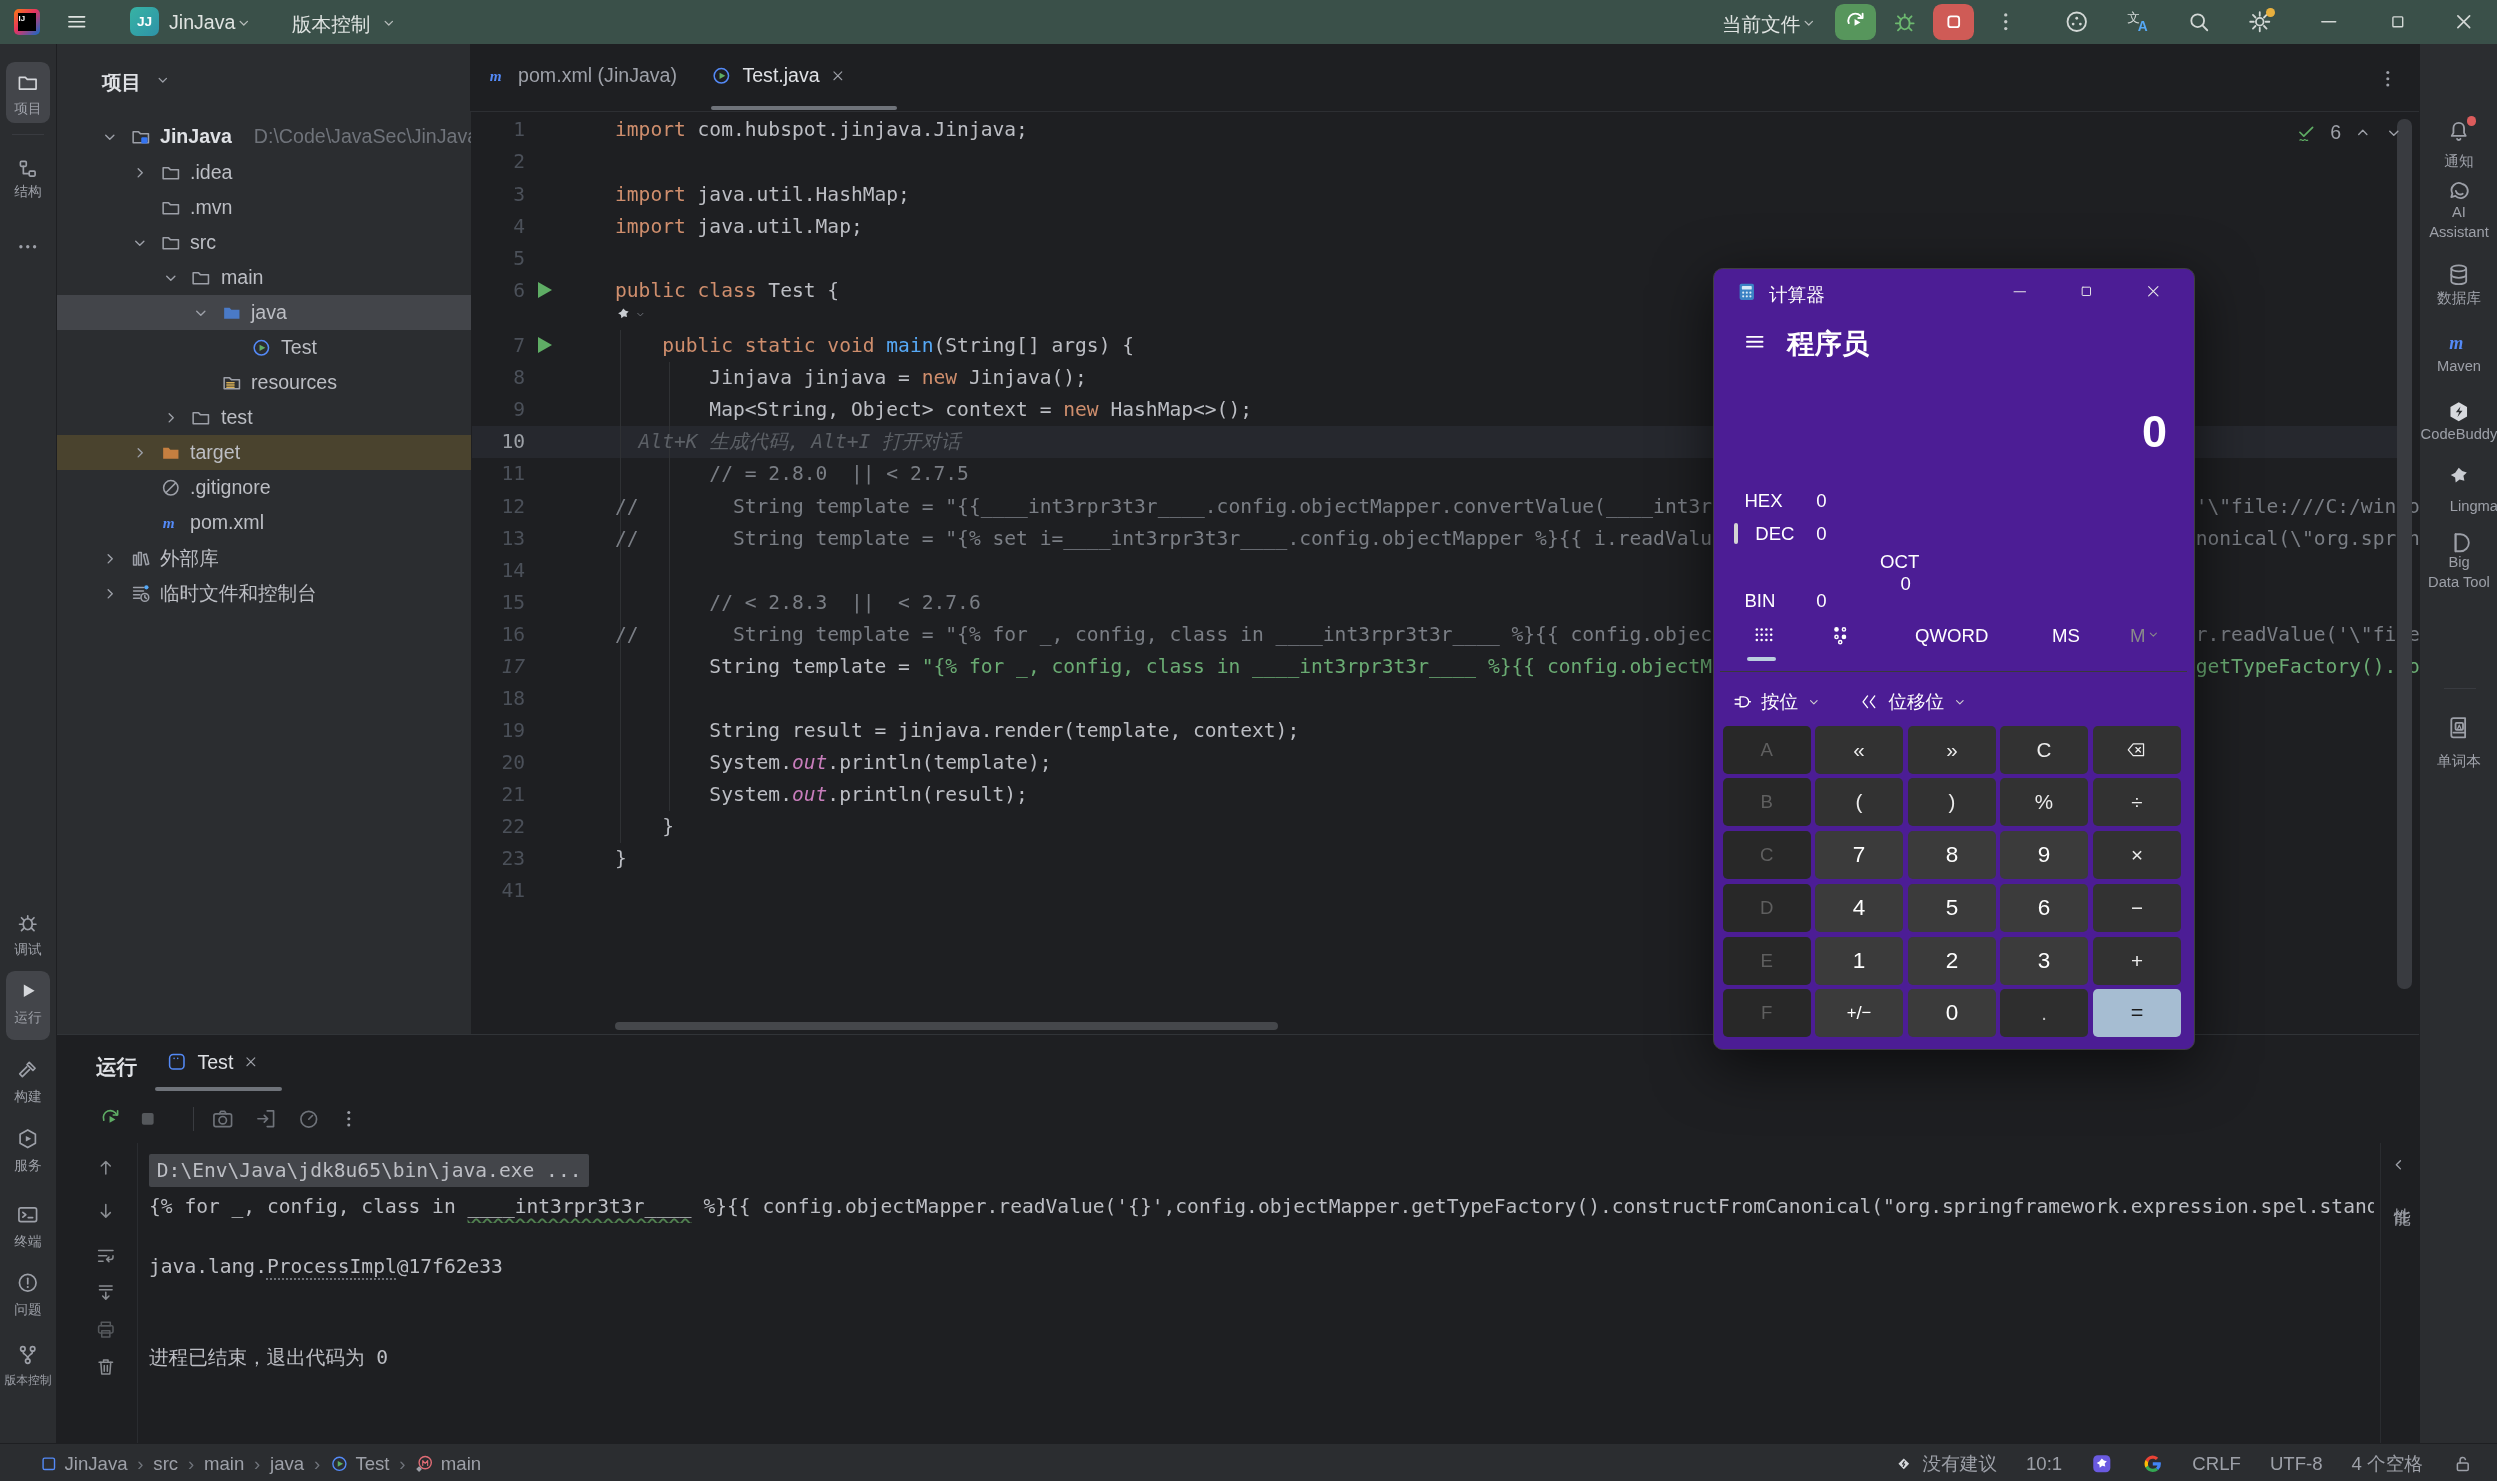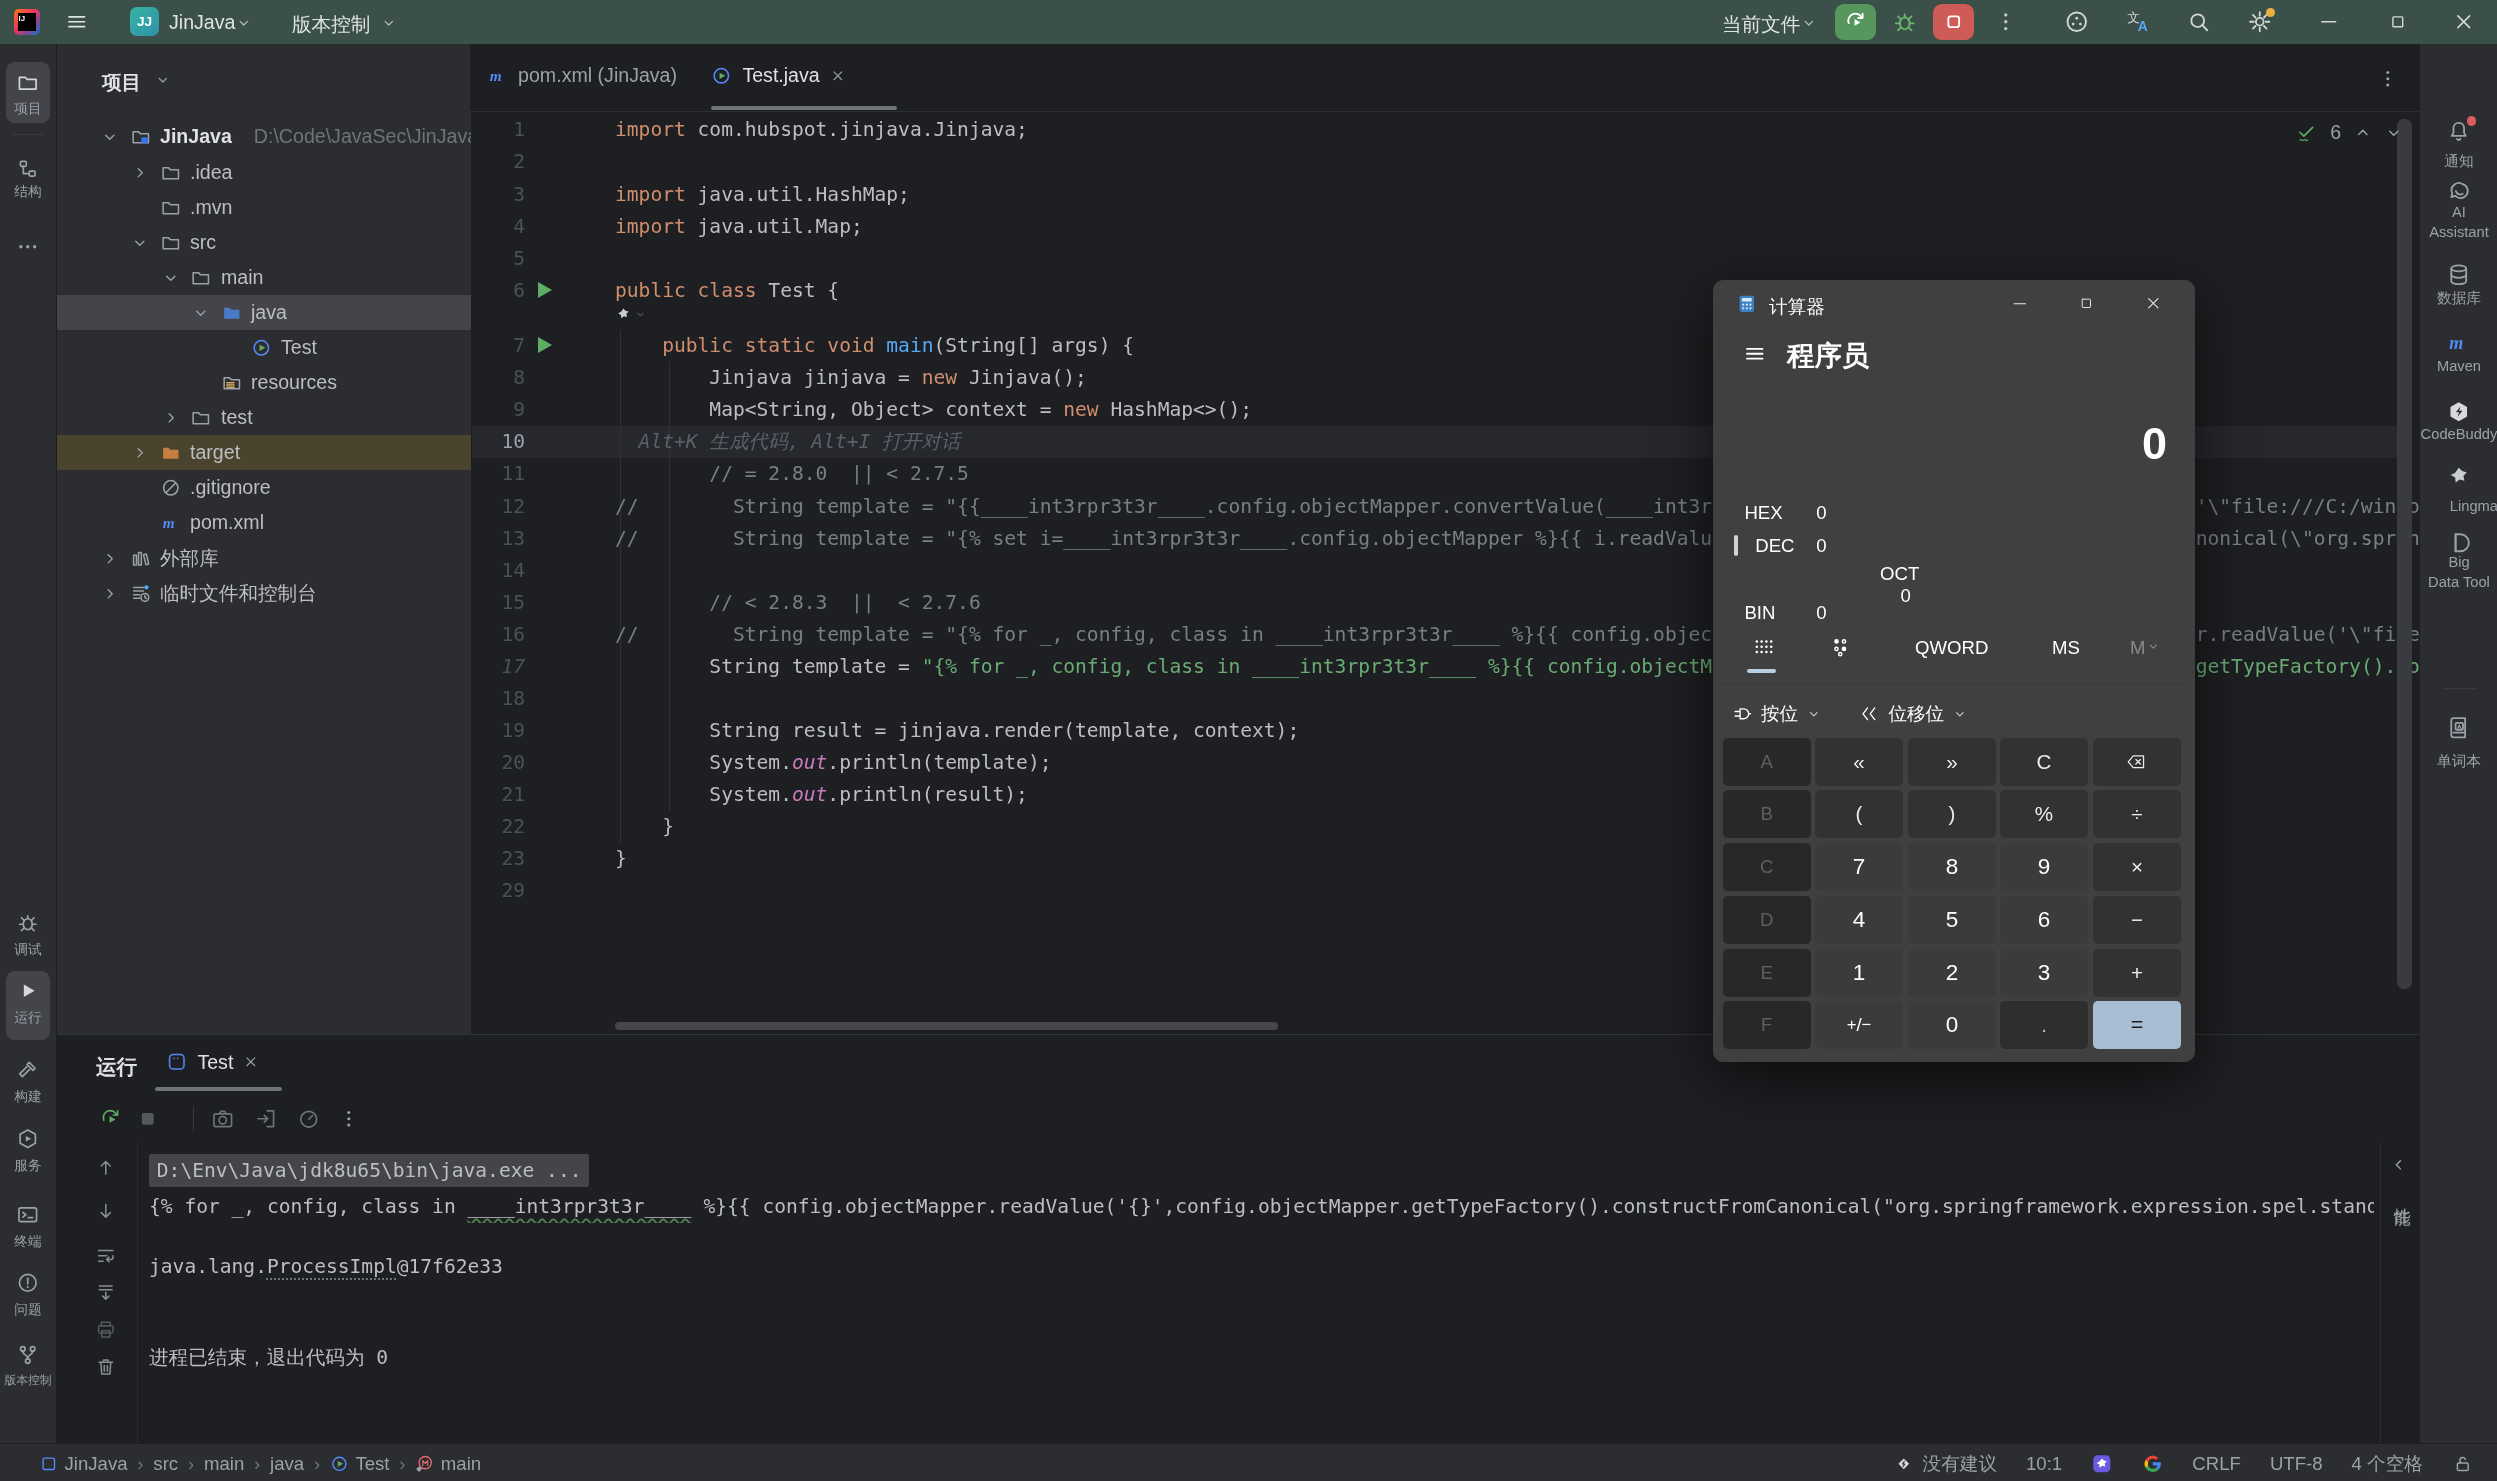--- a/index.html
+++ b/index.html
@@ -54,21 +54,21 @@
   .wavy{text-decoration:underline wavy #50804f;text-underline-offset:4.9px;text-decoration-thickness:1.5px}
   .dotted{text-decoration:underline dotted #6f737a;text-underline-offset:4.9px;text-decoration-thickness:2px}
   .cmdchip{background:#43454a;border-radius:2px}
   .vtext{writing-mode:vertical-rl;font-size:16.7px;color:#9da0a8;letter-spacing:2px}
   
   #statusbar{left:0;top:1443px;width:2497px;height:39px;background:#2b2d30;border-top:1px solid #1e1f22;display:flex;align-items:center;z-index:30;font-size:18.6px;color:#9da0a8}
   #crumbs{display:flex;align-items:center;gap:9.8px;padding-left:39px}
   #statusright{margin-left:auto;display:flex;align-items:center;gap:29px;padding-right:23.5px}
   .crumbsep{color:#6f737a}
   
-  #calc{left:1713px;top:280px;width:480px;height:780px;background:#404040;border:1px solid #3f3f3f;border-radius:9.8px;
+  #calc{left:1713px;top:268px;width:480px;height:780px;background:#4c1d95;border:1px solid #3f3f3f;border-radius:9.8px;
         box-shadow:0 15.7px 59px rgba(0,0,0,.6);z-index:80;color:#fff}
   .ckey{position:absolute;border-radius:4.9px;display:flex;align-items:center;justify-content:center;
         font-size:20.6px;color:#ececec;background:#323232}
   .ckey.hex{background:#282828;color:#5f5f5f;font-size:18.6px}
   .ckey.num{background:#3b3b3b;color:#fff;font-size:22.5px;font-weight:500}
   .ckey.dot{background:#2e2e2e;color:#bdbdbd}
   .ckey.accent{background:#a6bdd2;color:#1b1b1b;font-size:21.6px}
   .radixrow{position:absolute;left:9.8px;width:353px;height:31px;display:flex;align-items:center;font-size:18.6px;color:#fff;border-radius:3.9px}
   .radixlab{width:61px;padding-left:20.6px}
   .radixind{position:absolute;left:9.8px;top:4.9px;width:4.9px;height:21.6px;border-radius:2.9px;background:#d4d4d4}
@@ -526,21 +526,21 @@
     <div class="lnum" style="left: 0px; top: 604px;">19</div>
     <div class="codeline" style="left: 145px; top: 604px;"><span class="cp">        String result = jinjava.render(template, context);</span></div>
     <div class="lnum" style="left: 0px; top: 636px;">20</div>
     <div class="codeline" style="left: 145px; top: 636px;"><span class="cp">        System.</span><span class="cf">out</span><span class="cp">.println(template);</span></div>
     <div class="lnum" style="left: 0px; top: 668px;">21</div>
     <div class="codeline" style="left: 145px; top: 668px;"><span class="cp">        System.</span><span class="cf">out</span><span class="cp">.println(result);</span></div>
     <div class="lnum" style="left: 0px; top: 700px;">22</div>
     <div class="codeline" style="left: 145px; top: 700px;"><span class="cp">    }</span></div>
     <div class="lnum" style="left: 0px; top: 732px;">23</div>
     <div class="codeline" style="left: 145px; top: 732px;"><span class="cp">}</span></div>
-    <div class="lnum" style="left: 0px; top: 764px;">29</div>
+    <div class="lnum" style="left: 0px; top: 764px;">41</div>
     <div class="codeline" style="left: 145px; top: 764px;"></div>
     <div class="abs" style="left: 145px; top: 195px; display: flex; align-items: center; gap: 2px; z-index: 6;">
       <svg width="16.7" height="16.7" viewBox="0 0 24 24" fill="none" stroke="#6f737a" stroke-width="1.7" stroke-linecap="round" stroke-linejoin="round" style="color:#6f737a">
         <path d="M12 3.5l3.2 3.2 4.4 1.2-3.2 3.2.9 4.6-4.5-1-3.7 2.8-.5-4.7-4.1-2.5 4.2-2z" fill="#c9ccd1" stroke="none"></path>
       </svg>
       <svg width="12.7" height="12.7" viewBox="0 0 24 24" fill="none" stroke="#6f737a" stroke-width="1.7" stroke-linecap="round" stroke-linejoin="round" style="color:#6f737a">
         <path d="M7 10l5 5 5-5"></path>
       </svg>
     </div>
     <div id="hscroll"></div>

